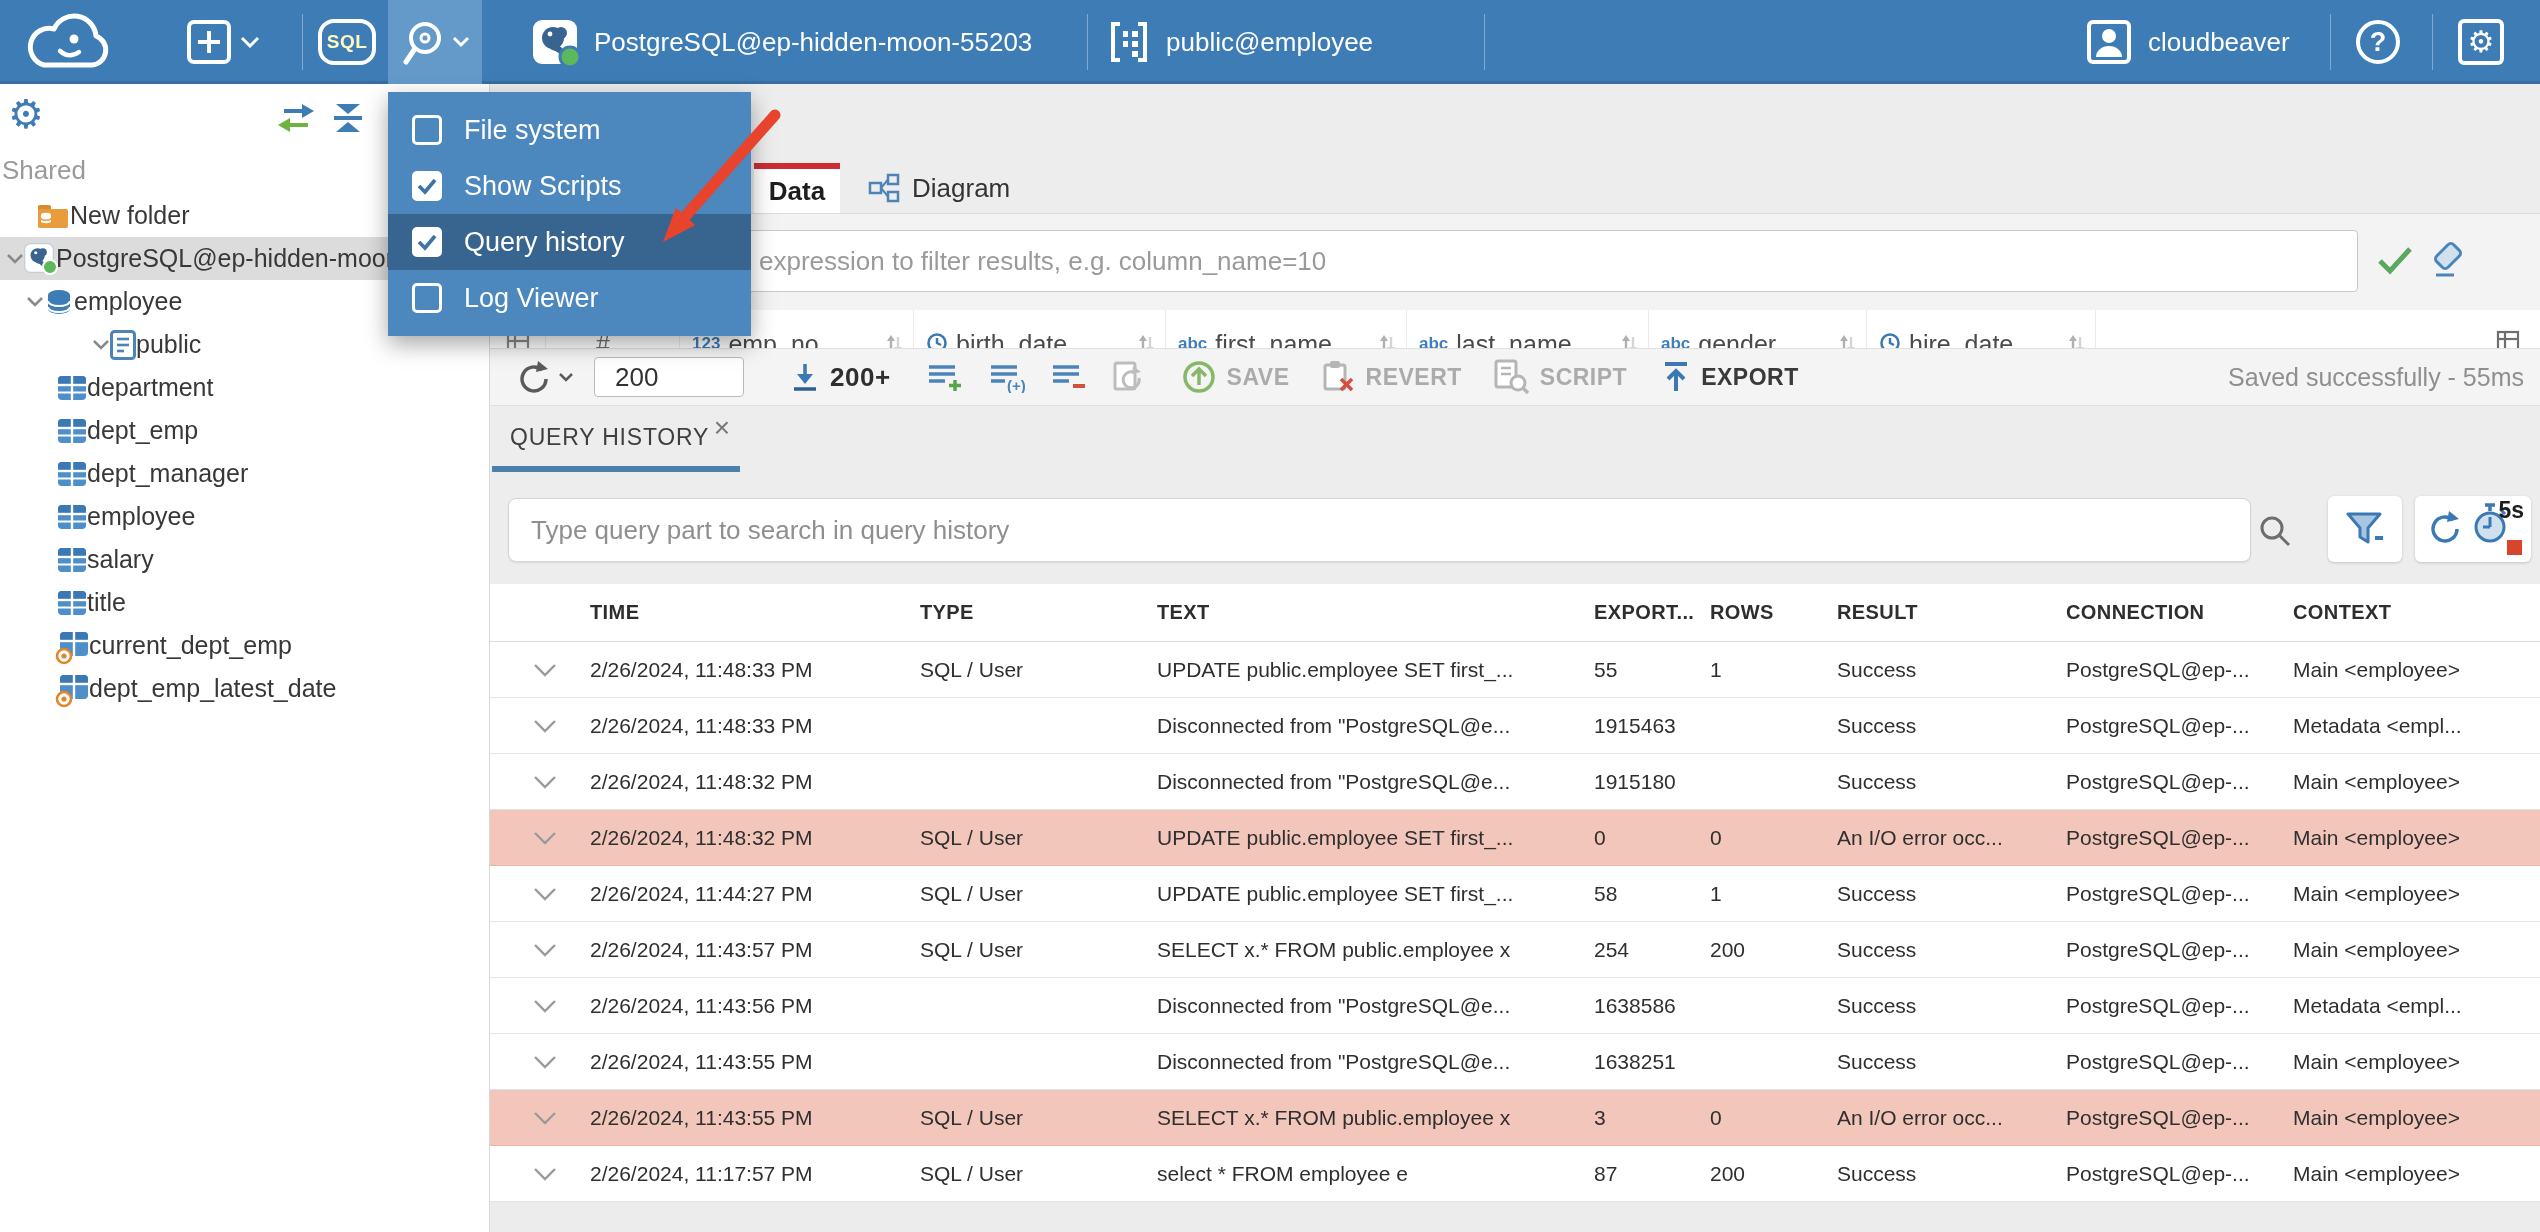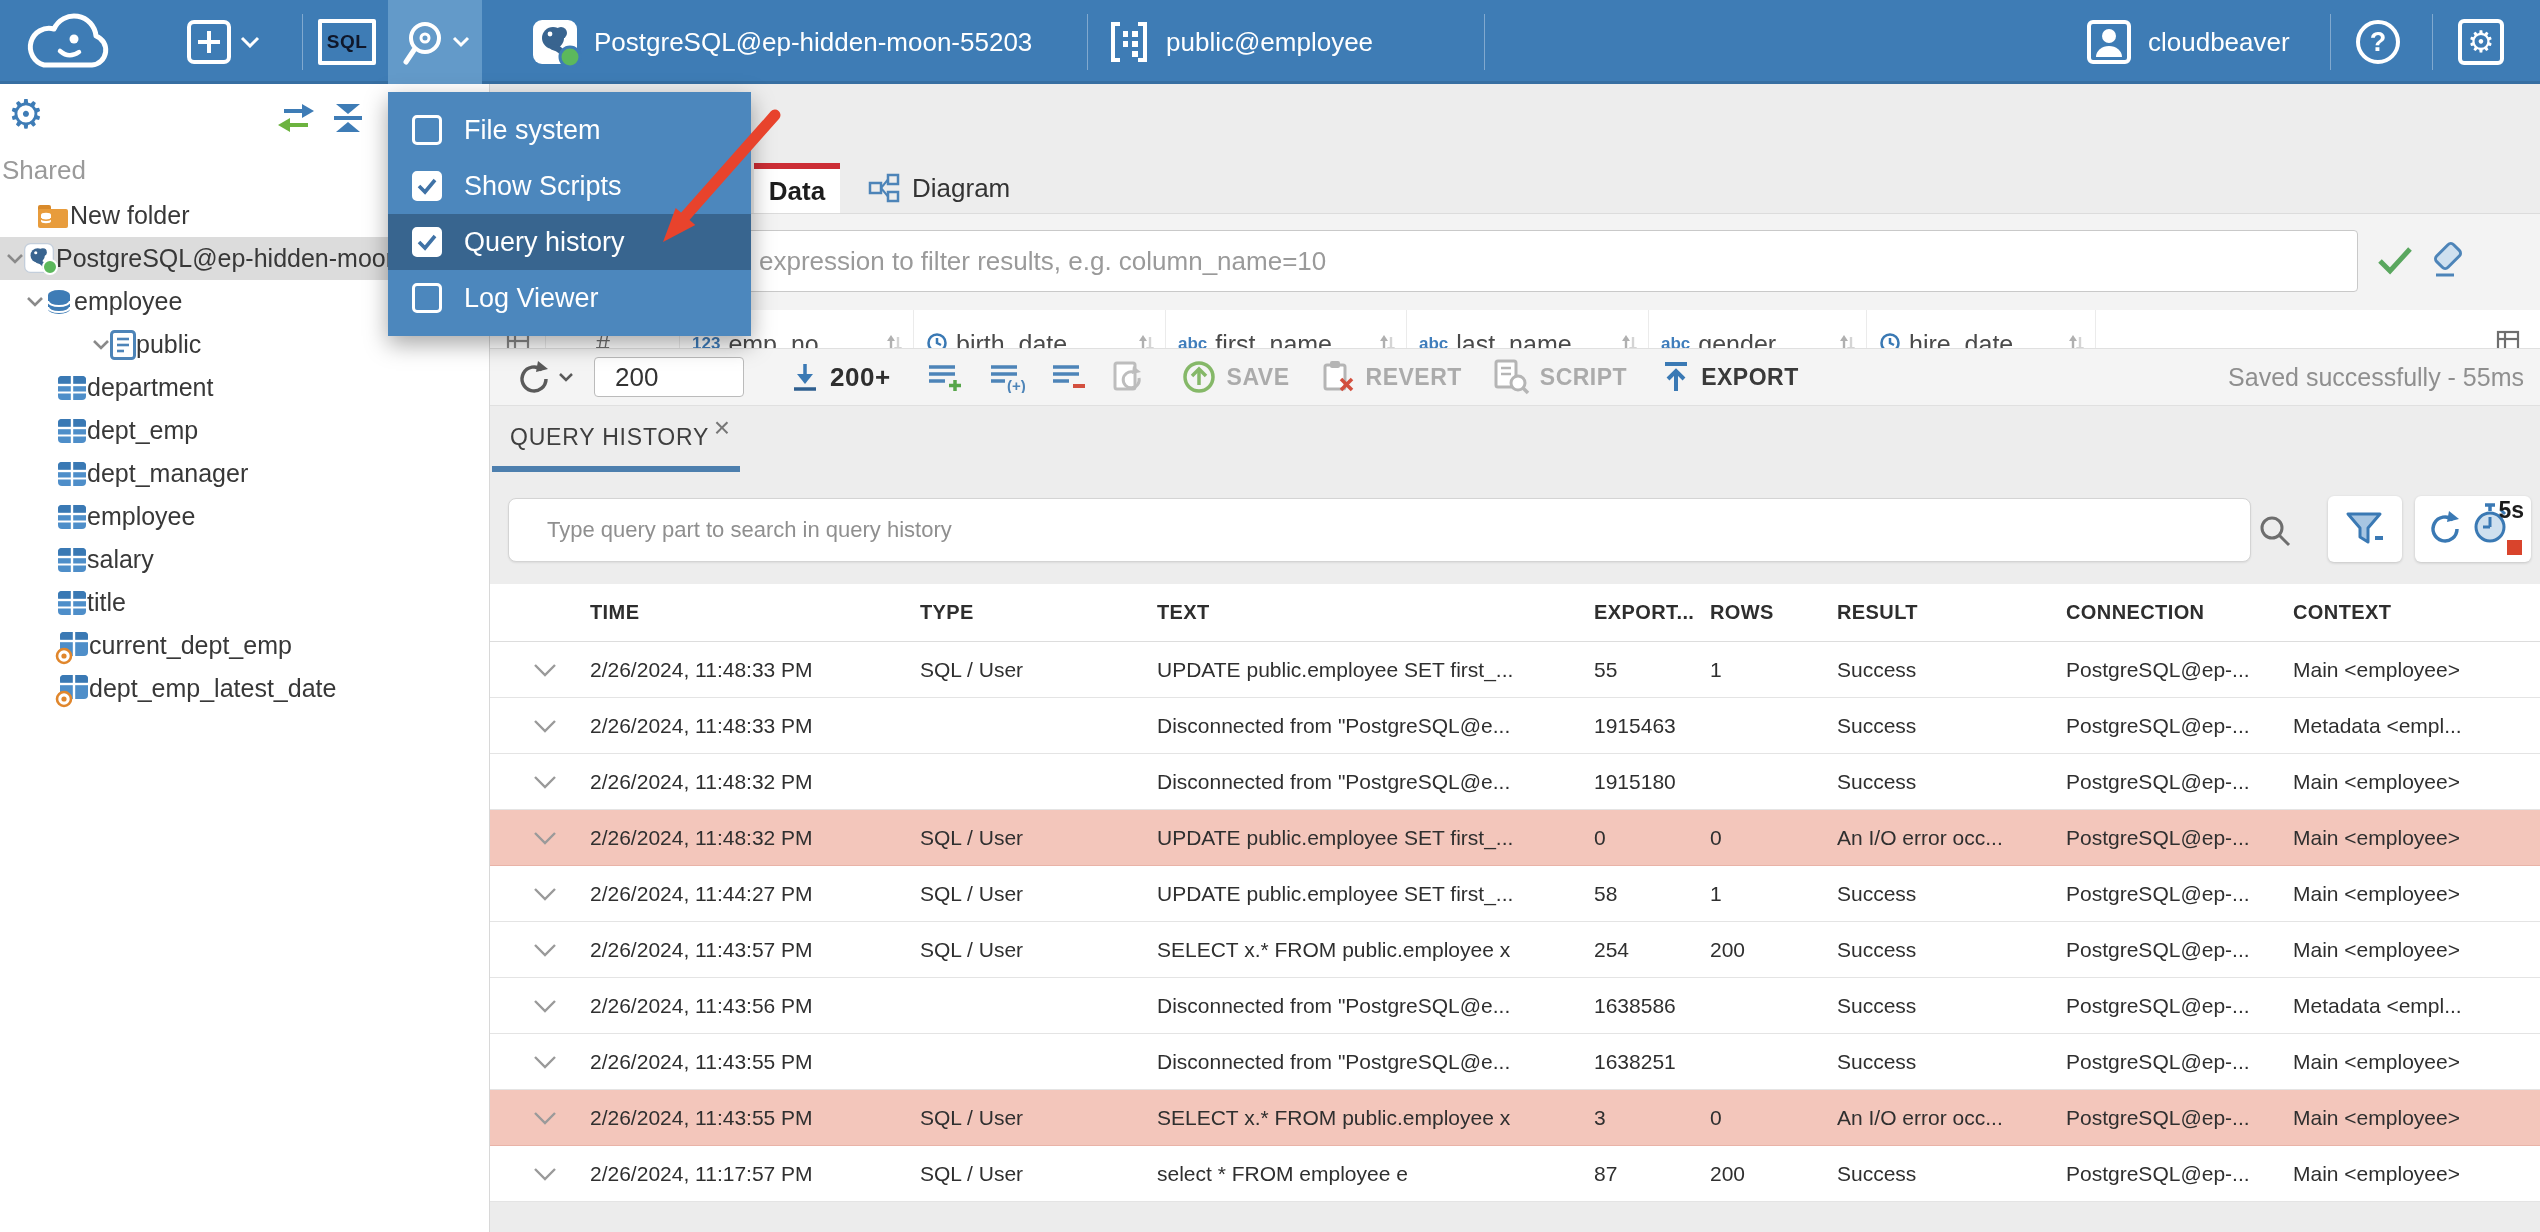--- a/index.html
+++ b/index.html
@@ -5,22 +5,22 @@
   html,body{margin:0;padding:0;background:#888;}
   .screen{position:relative;width:2540px;height:1232px;background:#fff;overflow:hidden;
           font-family:"Liberation Sans",sans-serif;-webkit-font-smoothing:antialiased;}
   
   .topbar{position:absolute;left:0;top:0;width:2540px;height:84px;background:#3e7cb5;
           box-shadow:inset 0 -3px 0 rgba(0,0,0,.10);z-index:30;}
   .topbar .abs{position:absolute;top:0;height:84px;display:flex;align-items:center;}
   .hdiv{position:absolute;top:14px;width:1px;height:56px;background:rgba(255,255,255,.35);}
   .hd-square{width:46px;height:46px;border:4px solid #fff;border-radius:6px;display:flex;
              align-items:center;justify-content:center;box-sizing:border-box;}
-  .sql-box{width:58px;height:46px;border:4px solid #fff;border-radius:2px;display:flex;align-items:center;
-           justify-content:center;color:#0f172a;font-size:19px;font-weight:bold;box-sizing:border-box;letter-spacing:.5px;}
+  .sql-box{width:58px;height:46px;border:4px solid #fff;border-radius:16px;display:flex;align-items:center;
+           justify-content:center;color:#fef9c3;font-size:19px;font-weight:bold;box-sizing:border-box;letter-spacing:.5px;}
   .tools-btn{background:#639ac9;justify-content:center;width:94px;}
   .hd-label{color:#fff;font-size:26px;margin-left:16px;white-space:nowrap;}
   .pg-badge{position:relative;width:46px;height:46px;}
   .gear-glyph{font-size:30px;color:#fff;line-height:1;}
   .help-circle{width:44px;height:44px;border:4px solid #fff;border-radius:50%;color:#fff;font-size:27px;
                font-weight:bold;display:flex;align-items:center;justify-content:center;box-sizing:border-box;}
   
   .sidebar{position:absolute;left:0;top:84px;width:490px;height:1148px;background:#fff;
            border-right:1px solid #d8d8d8;box-sizing:border-box;overflow:hidden;}
   .side-tools{position:relative;height:64px;}
@@ -66,21 +66,21 @@
             padding-left:20px;box-sizing:border-box;font-family:"Liberation Sans",sans-serif;}
   .fetch-lbl{font-size:26px;font-weight:bold;color:#2f2f2f;}
   .tb-status{margin-left:auto;margin-right:16px;font-size:25px;color:#8f8f8f;white-space:nowrap;}
   .panel-tabs{position:absolute;left:0;top:322px;width:2050px;height:66px;background:#ededed;}
   .qh-tab{position:absolute;left:2px;top:0;width:248px;height:66px;}
   .qh-lbl{position:absolute;left:18px;top:18px;font-size:23px;color:#3f3f3f;letter-spacing:.8px;}
   .qh-close{position:absolute;right:10px;top:8px;font-size:28px;color:#777;line-height:1;}
   .qh-under{position:absolute;left:0;bottom:0;width:248px;height:6px;background:#4d7fae;}
   .search-zone{position:absolute;left:0;top:388px;width:2050px;height:112px;background:#ededed;}
   .search-input{position:absolute;left:18px;top:26px;width:1743px;height:64px;box-sizing:border-box;
-                border:1px solid #d4d4d4;border-radius:8px;font-size:22px;color:#444;padding-left:38px;
+                border:1px solid #d4d4d4;border-radius:8px;font-size:26px;color:#444;padding-left:22px;
                 box-shadow:0 1px 2px rgba(0,0,0,.08);font-family:"Liberation Sans",sans-serif;}
   .search-input::placeholder{color:#8f8f8f;}
   .search-mag{position:absolute;left:1768px;top:42px;}
   .sq-btn{position:absolute;top:24px;height:66px;background:#fff;border-radius:6px;
           box-shadow:0 1px 3px rgba(0,0,0,.18);display:flex;align-items:center;justify-content:center;}
   .btn-funnel{left:1838px;width:74px;}
   .btn-refresh-group{left:1925px;width:116px;gap:10px;}
   .stopwatch-wrap{position:relative;width:50px;height:56px;}
   .sw-5s{position:absolute;right:-2px;top:-4px;font-size:23px;font-weight:bold;color:#1c1c1c;}
   .sw-red{position:absolute;right:0px;bottom:2px;width:15px;height:15px;background:#d9442c;}

